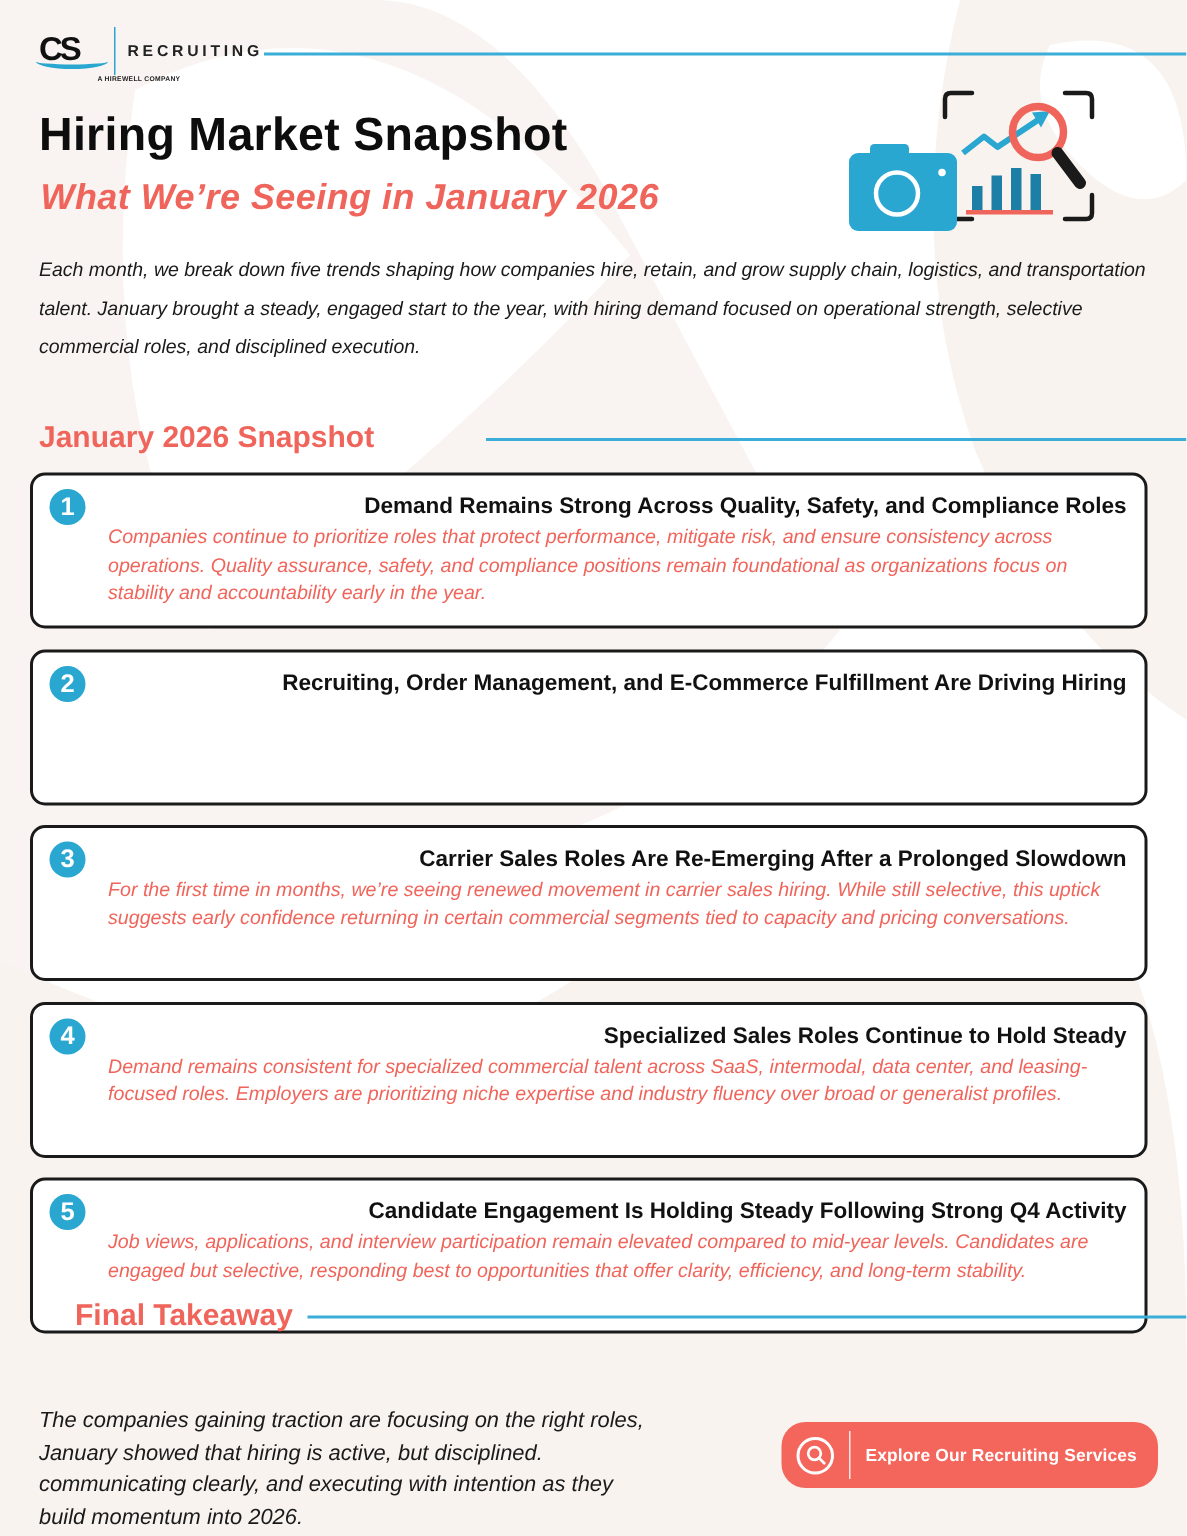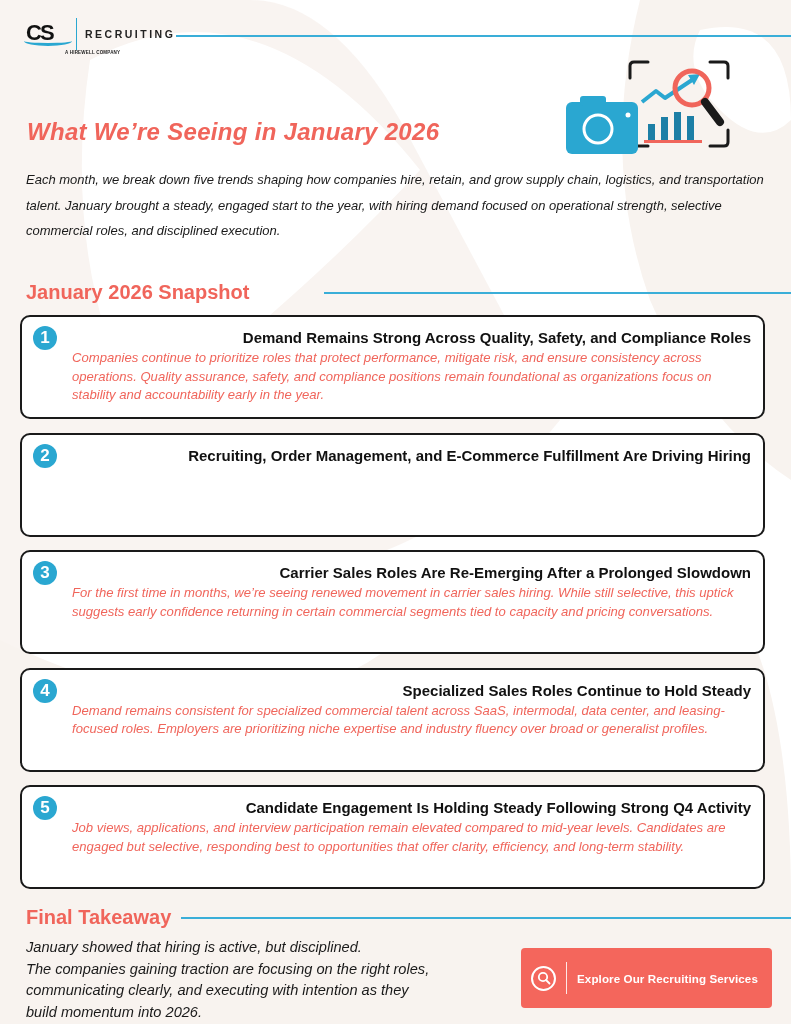--- a/index.html
+++ b/index.html
@@ -51,21 +51,21 @@
     .intro {
       position: absolute; left: 26px; top: 167px; width: 740px;
       font-size: 13px; font-style: italic; line-height: 25.5px; color: #1a1a1a;
     }
 
     .section-head { position: absolute; left: 26px; display: flex; align-items: center; right: 0; }
     .section-head .label { font-size: 20px; font-weight: 700; color: #f0655b; white-space: nowrap; }
     .section-head .rule { flex: 1; height: 2px; background: #3aaed8; margin-left: 18px; }
     .snap-head { top: 281px; gap: 40px; }
     .snap-head .rule { margin-left: 35px; }
-    .final-head { top: 906px; }
+    .final-head { top: 866px; margin-left: 24px; }
     .final-head .rule { margin-left: 10px; }
 
     .cards { position: absolute; left: 20px; top: 315px; width: 745px; }
     .card {
       position: relative; background: #fff; border: 2px solid #1a1a1a; border-radius: 10px;
       height: 104px; margin-bottom: 13.5px; padding: 10px 12px 0 50px;
     }
     .card .num {
       position: absolute; left: 11px; top: 9px; width: 24px; height: 24px; border-radius: 50%;
       background: #2aa7d1; color: #fff; font-weight: 700; font-size: 17px; text-align: center; line-height: 24px;
@@ -74,22 +74,22 @@
     .card p {
       font-size: 13.1px; font-style: italic; color: #f0655b; line-height: 18.5px; margin-top: 3px;
     }
 
     .takeaway {
       position: absolute; left: 26px; top: 937px; width: 470px;
       font-size: 14.6px; font-style: italic; line-height: 21.5px; color: #1a1a1a;
     }
 
     .cta {
-      position: absolute; left: 521px; top: 948px; width: 251px; height: 60px;
-      background: #f4665c; border-radius: 4px; display: flex; align-items: center; cursor: pointer;
+      position: absolute; left: 521px; top: 948px; width: 251px; height: 44px;
+      background: #f4665c; border-radius: 16px; display: flex; align-items: center; cursor: pointer;
     }
     .cta .cta-icon {
       width: 25px; height: 25px; border: 2px solid #fff; border-radius: 50%; margin-left: 10px;
       display: flex; align-items: center; justify-content: center;
     }
     .cta .cta-sep { width: 1px; height: 32px; background: #fff; margin: 0 10px 0 10px; opacity: 0.85; }
     .cta .cta-label { color: #fff; font-weight: 700; font-size: 11.6px; letter-spacing: 0.1px; }
   </style>
 </head>
 <body>
@@ -112,20 +112,21 @@
       <span class="logo-swoosh"></span>
     </div>
     <div class="logo-divider"></div>
     <div class="logo-text">
       <span class="logo-recruiting">RECRUITING</span>
       <span class="logo-sub">A HIREWELL COMPANY</span>
     </div>
   </div>
   <div class="header-line"></div>
 
+  <h1 class="title">Hiring Market Snapshot</h1>
   <h2 class="subtitle">What We’re Seeing in January 2026</h2>
 
   <div class="hero-icon">
     <svg viewBox="0 0 172 98" width="172" height="98">
       <g stroke="#1a1a1a" stroke-width="3" fill="none" stroke-linecap="round">
         <path d="M68 20 V8 Q68 4 72 4 H86"></path>
         <path d="M148 4 H162 Q166 4 166 8 V20"></path>
         <path d="M68 72 V84 Q68 88 72 88 H86"></path>
         <path d="M148 88 H162 Q166 88 166 84 V72"></path>
       </g>
@@ -186,22 +187,22 @@
       <p>Job views, applications, and interview participation remain elevated compared to mid-year levels. Candidates are engaged but selective, responding best to opportunities that offer clarity, efficiency, and long-term stability.</p>
     </div>
   </div>
 
   <div class="section-head final-head">
     <span class="label">Final Takeaway</span>
     <span class="rule"></span>
   </div>
 
   <div class="takeaway">
+    <div>The companies gaining traction are focusing on the right roles,</div>
     <div>January showed that hiring is active, but disciplined.</div>
-    <div>The companies gaining traction are focusing on the right roles,</div>
     <div>communicating clearly, and executing with intention as they</div>
     <div>build momentum into 2026.</div>
   </div>
 
   <div class="cta">
     <span class="cta-icon">
       <svg width="14" height="14" viewBox="0 0 14 14">
         <circle cx="6" cy="6" r="4.2" fill="none" stroke="#fff" stroke-width="1.8"></circle>
         <line x1="9" y1="9" x2="12.5" y2="12.5" stroke="#fff" stroke-width="1.8" stroke-linecap="round"></line>
       </svg>

